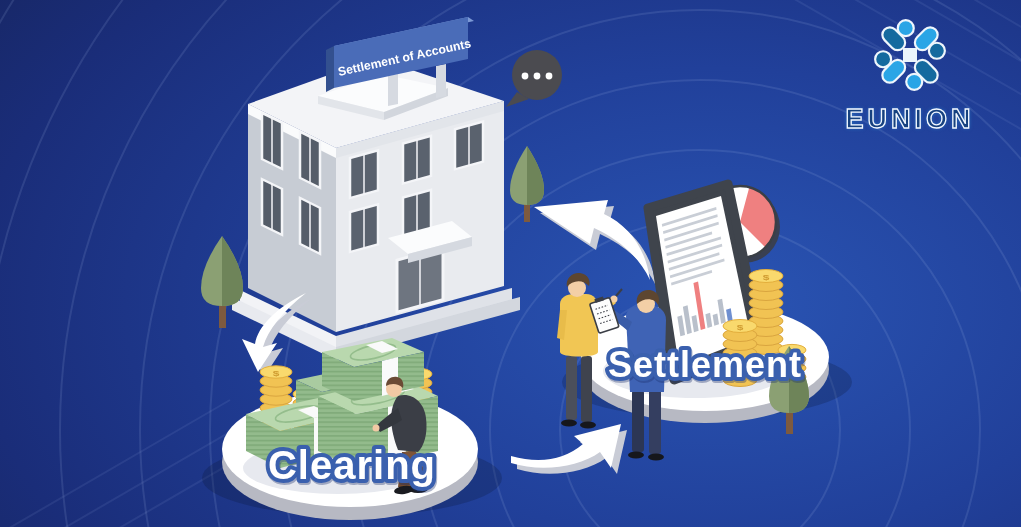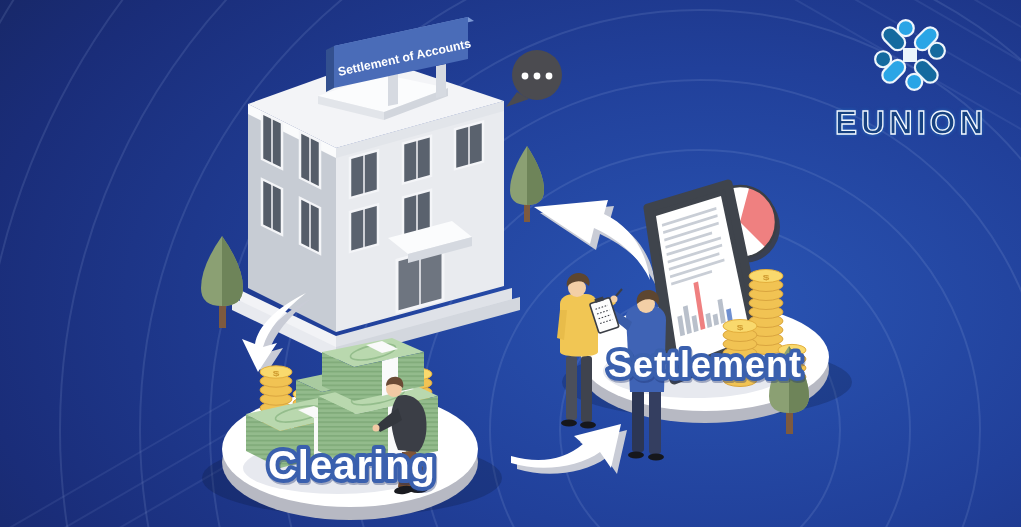--- a/index.html
+++ b/index.html
@@ -6,21 +6,21 @@
   .stage{
     position:relative;width:1021px;height:527px;overflow:hidden;
     font-family:"Liberation Sans",sans-serif;
     background:#1c2e74;
     background-image:radial-gradient(125% 150% at 70% 58%,
       #2a55b4 0%, #21409a 30%, #1a2d79 58%, #14204f 85%, #101836 100%);
   }
   .scene{position:absolute;left:0;top:0;}
   .logo{position:absolute;top:12px;right:36px;width:150px;text-align:center;}
   .logo-word{
-    font-size:33px;font-weight:800;letter-spacing:4px;color:#16417f;
+    font-size:27px;font-weight:800;letter-spacing:4px;color:#16417f;
     -webkit-text-stroke:1.3px #f2f8ff;
     text-shadow:0 0 4px rgba(42,165,230,.55);
     margin-top:2px;
   }
   .lbl{filter:drop-shadow(1px 2px 0 rgba(25,45,105,.35));}
   text{font-family:"Liberation Sans",sans-serif;}
 </style>
 </head>
 <body>
 

